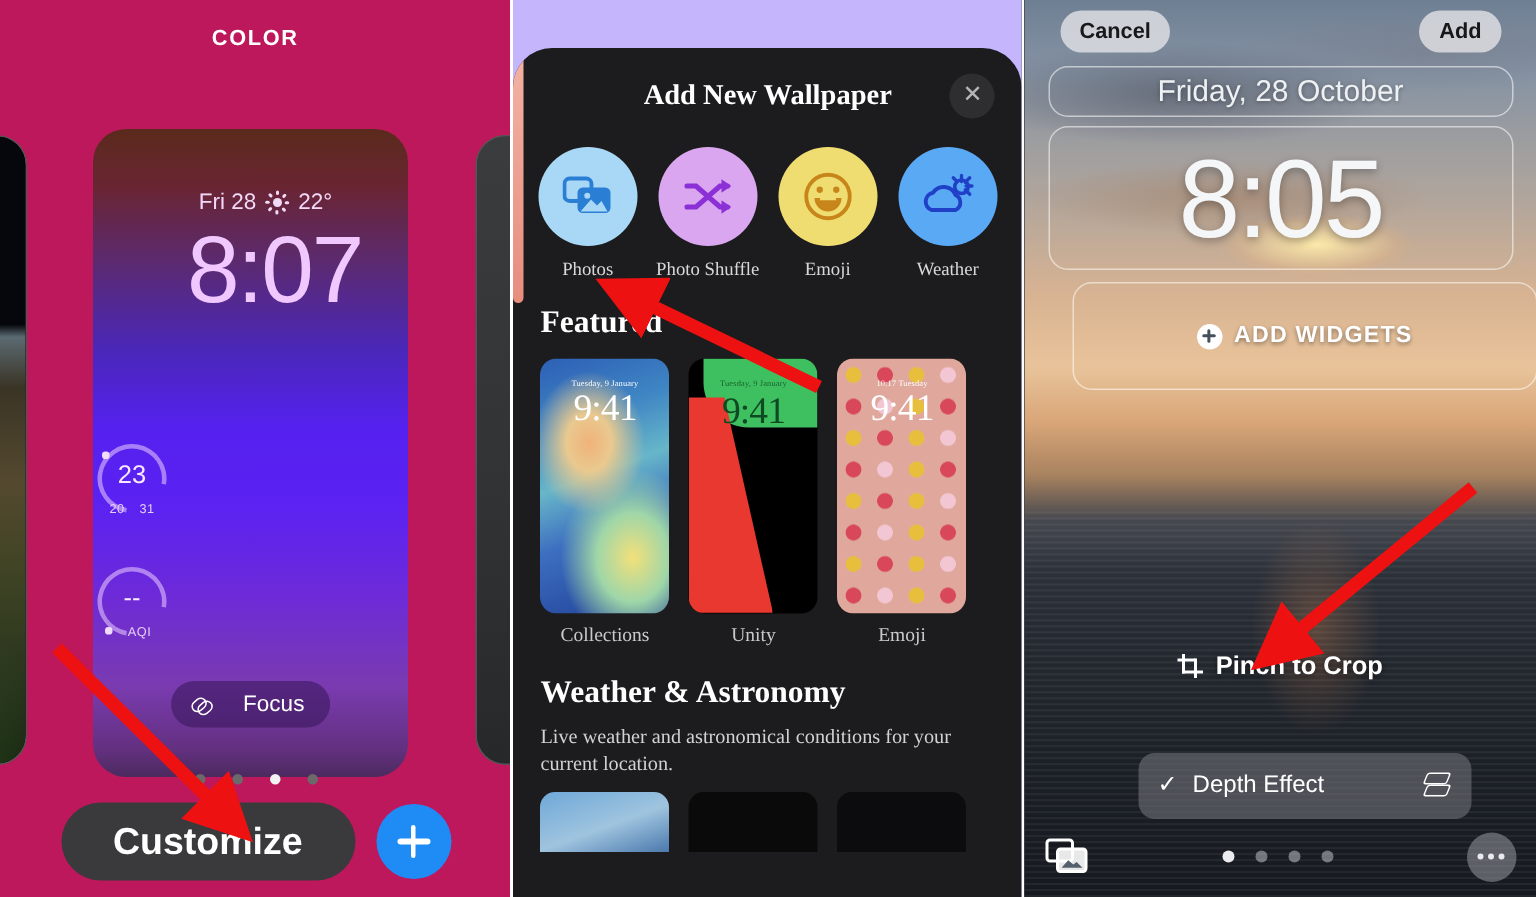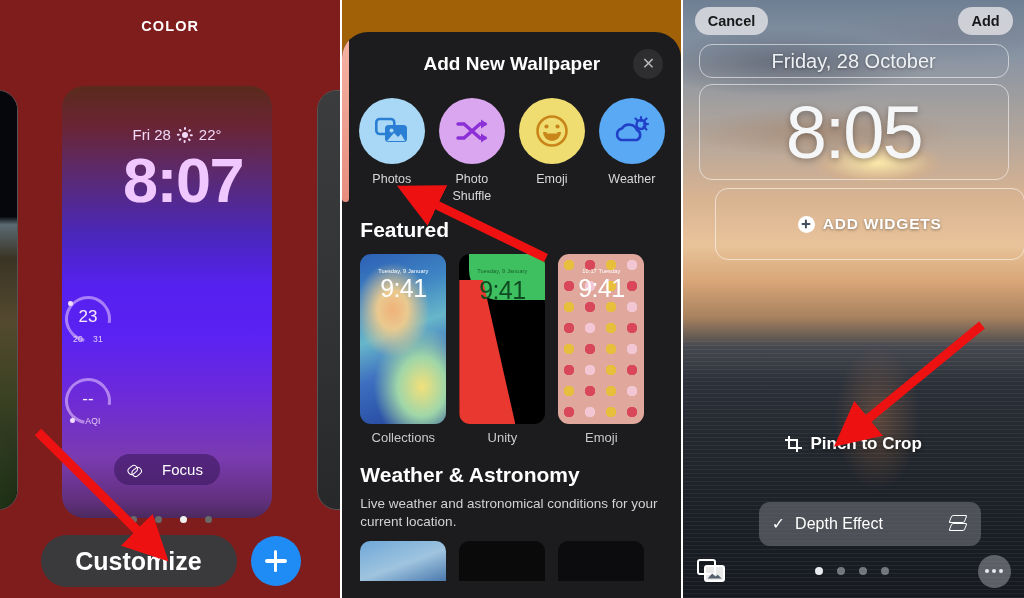--- a/index.html
+++ b/index.html
@@ -2,23 +2,23 @@
 <html><head>
 <meta charset="utf-8">
 <style>
   * { margin:0; padding:0; box-sizing:border-box; }
   html,body { width:1024px; height:598px; background:#000; overflow:hidden; }
   body { font-family:"Liberation Sans", sans-serif; -webkit-font-smoothing:antialiased; }
 
   #root { position:relative; width:1024px; height:598px; display:flex; background:#000; }
 
   .panel { position:relative; overflow:hidden; height:598px; }
-  .p1 { width:341px; background:#7f1d1d; }
+  .p1 { width:341px; background:#be185d; }
   .divider { width:2px; height:598px; background:#ffffff; flex:0 0 2px; }
-  .p2 { width:339px; background:#a16207; }
+  .p2 { width:339px; background:#c4b5fd;font-family:Liberation Serif, serif; }
   .p3 { width:342px; background:#0b0d10; }
 
   
   .color-label {
     position:absolute; top:18px; left:0; width:100%; text-align:center;
     color:#fff; font-size:14.5px; font-weight:700; letter-spacing:1.1px;
   }
 
   .carousel { position:absolute; top:86px; left:0; width:341px; height:432px; }
 
@@ -62,21 +62,21 @@
   .sun-glyph { display:inline-block; width:14px; height:14px; position:relative; }
   .sun-glyph::before {
     content:""; position:absolute; left:4px; top:4px; width:6px; height:6px;
     border-radius:50%; background:#f2d9f8;
   }
   .sun-glyph i {
     position:absolute; left:6.2px; top:-1px; width:1.6px; height:3.4px;
     background:#f2d9f8; border-radius:1px; transform-origin:0.8px 8px;
   }
   .pv-time {
-    margin-top:4px; color:#f0c8ff; font-size:63px; font-weight:700;
+    margin-top:4px; color:#f0c8ff; font-size:63px; font-weight:400;
     letter-spacing:-1.5px; line-height:1.05;padding-left:12px;
   }
 
   .pv-gauges {
     position:absolute; left:0; top:210px; width:100%;
     display:flex; justify-content:center; gap:26px;flex-direction:column;
   }
   .gauge { position:relative; width:52px; height:56px; }
   .ring {
     position:absolute; left:3px; top:0; width:46px; height:46px;
@@ -254,21 +254,21 @@
   }
   .photo::after {
     content:""; position:absolute; left:0; top:57%; width:100%; height:43%;
     background:
       repeating-linear-gradient(0deg, rgba(255,255,255,0.055) 0 1px, transparent 1px 4px),
       radial-gradient(ellipse 18% 40% at 57% 30%, rgba(230,140,80,0.28), transparent 70%);
   }
 
   .p3-top {
     position:absolute; left:0; top:6px; width:342px; height:30px;
-    display:flex; align-items:center; justify-content:space-between; padding:0 12px;
+    display:flex; align-items:center; justify-content:space-between; padding:0 24px;
   }
   .chip {
     background:rgba(225,225,228,0.82); color:#17181a;
     border-radius:15px; padding:6px 13px; font-size:14.5px; font-weight:700;
   }
 
   .lk-box {
     position:absolute; left:16px; width:310px;
     border:1.4px solid rgba(255,255,255,0.55); border-radius:13px;
     display:flex; align-items:center; justify-content:center;

